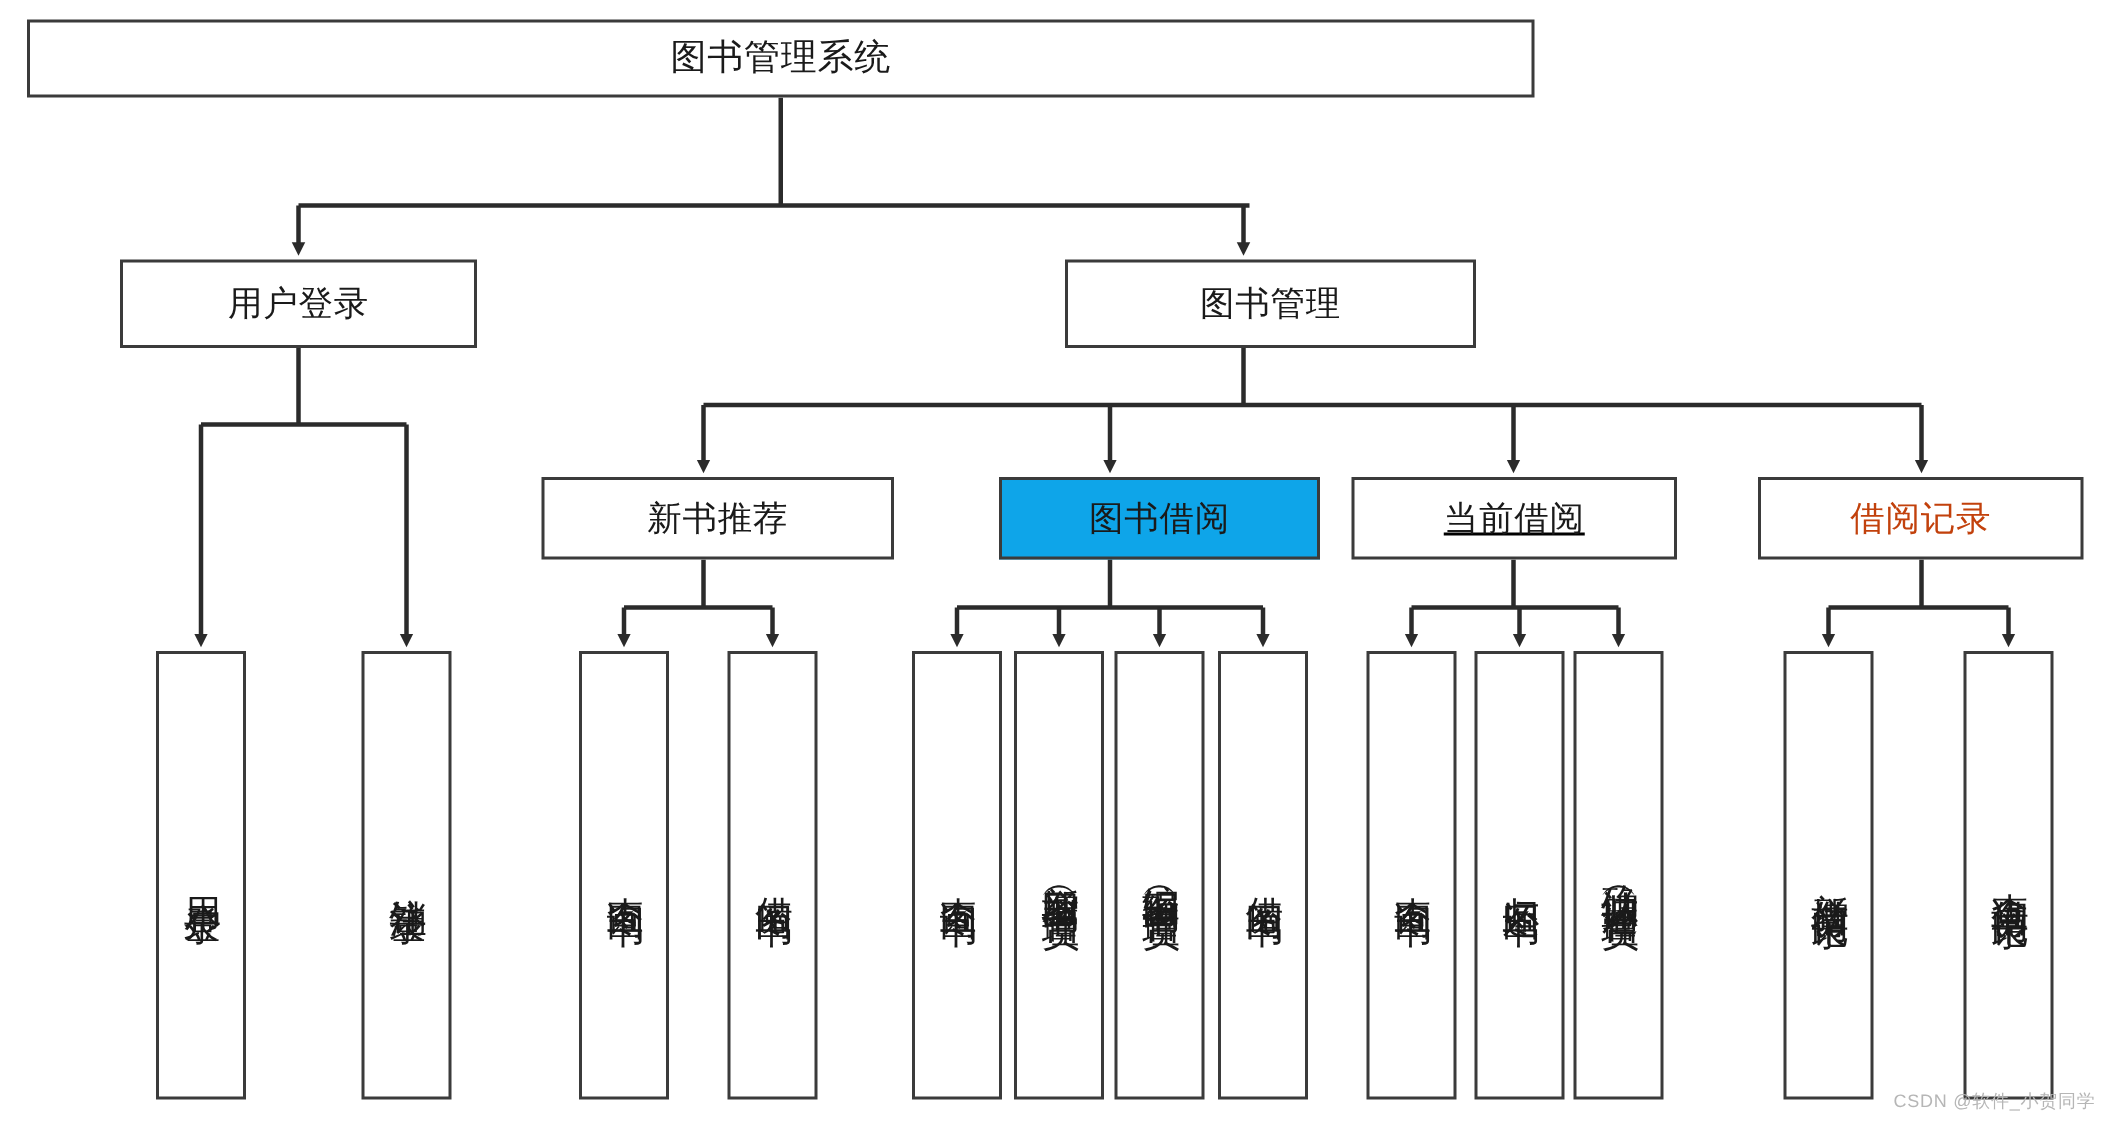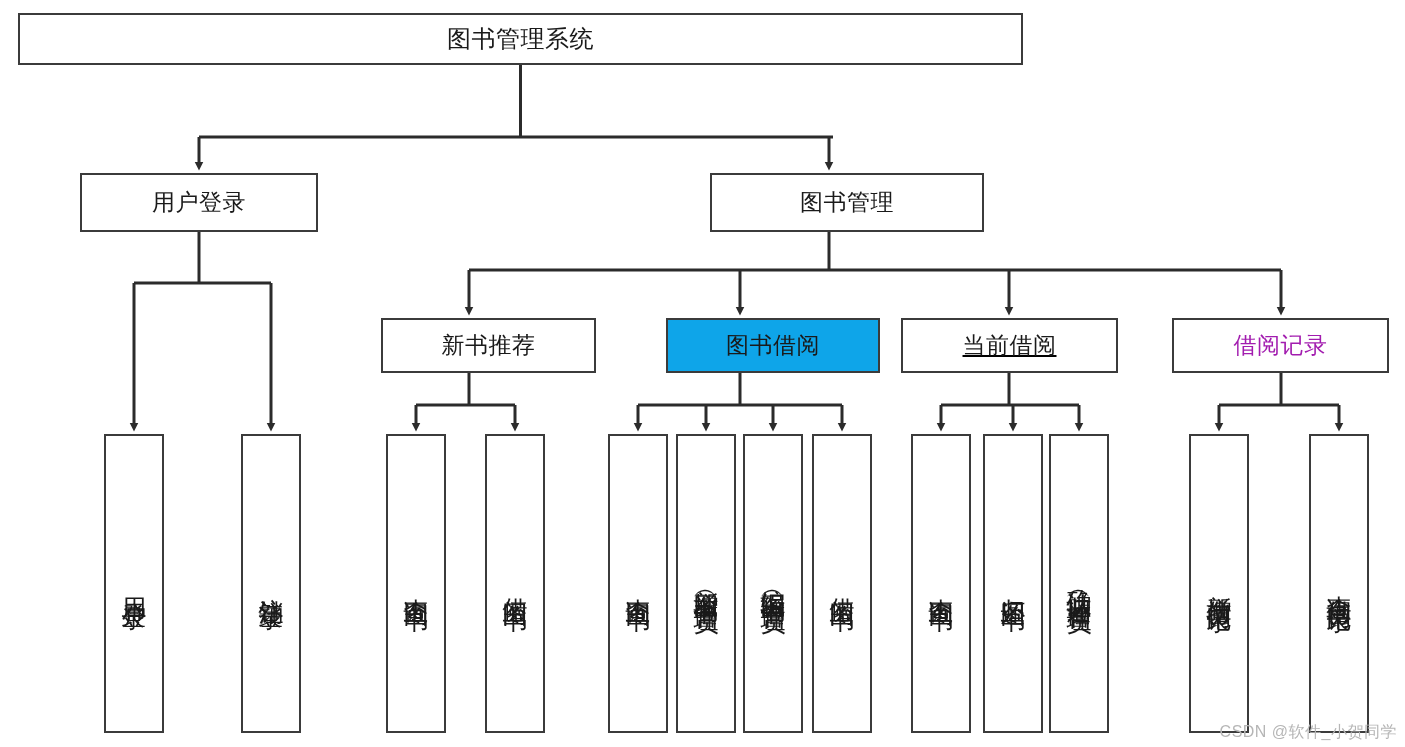--- a/index.html
+++ b/index.html
@@ -60,21 +60,21 @@
     text-orientation: upright;
     font-size: 25px;
     letter-spacing: 3px;
     line-height: 1;
     max-height: 100%;
   }
   .watermark {
     position: absolute;
     right: 8px;
     bottom: 4px;
-    font-size: 16px;
+    font-size: 12px;
     color: #b6b6b6;
     letter-spacing: 0.5px;
     z-index: 3;
     white-space: nowrap;
   }
 </style>
 </head>
 <body>
 
 <div id="canvas" style="background: rgb(255, 255, 255);">
@@ -133,31 +133,31 @@
     <span class="label" style="color: rgb(26, 26, 26);">图书管理系统</span>
   </div>
 
   <div class="node h" style="left: 80px; top: 173px; width: 238px; height: 59px; border-color: rgb(59, 59, 59); background: rgb(255, 255, 255);">
     <span class="label" style="color: rgb(26, 26, 26);">用户登录</span>
   </div>
   <div class="node h" style="left: 710px; top: 173px; width: 274px; height: 59px; border-color: rgb(59, 59, 59); background: rgb(255, 255, 255);">
     <span class="label" style="color: rgb(26, 26, 26);">图书管理</span>
   </div>
 
-  <div class="node h" style="left: 361px; top: 318px; width: 215px; height: 55px; border-color: rgb(59, 59, 59); background: rgb(255, 255, 255); margin-left: 20px;">
+  <div class="node h" style="left: 361px; top: 318px; width: 235px; height: 55px; border-color: rgb(59, 59, 59); background: rgb(255, 255, 255);">
     <span class="label" style="color: rgb(26, 26, 26);">新书推荐</span>
   </div>
   <div class="node h" style="left: 633px; top: 318px; width: 214px; height: 55px; border-color: rgb(59, 59, 59); background: #0ea5e9; margin-left: 33px;">
     <span class="label" style="color: rgb(26, 26, 26);">图书借阅</span>
   </div>
   <div class="node h" style="left: 901px; top: 318px; width: 217px; height: 55px; border-color: rgb(59, 59, 59); background: rgb(255, 255, 255); text-decoration: underline;">
     <span class="label" style="color: rgb(26, 26, 26);">当前借阅</span>
   </div>
   <div class="node h" style="left: 1172px; top: 318px; width: 217px; height: 55px; border-color: rgb(59, 59, 59); background: rgb(255, 255, 255);">
-    <span class="label" style="color: #a21caf;">借阅记录</span>
+    <span class="label" style="color: #c2410c;">借阅记录</span>
   </div>
 
   <div class="node v" style="left: 104px; top: 434px; width: 60px; height: 299px; border-color: rgb(59, 59, 59); background: rgb(255, 255, 255);">
     <span class="label" style="color: rgb(26, 26, 26);">用户登录</span>
   </div>
   <div class="node v" style="left: 241px; top: 434px; width: 60px; height: 299px; border-color: rgb(59, 59, 59); background: rgb(255, 255, 255);">
     <span class="label" style="color: rgb(26, 26, 26);">注销登录</span>
   </div>
   <div class="node v" style="left: 386px; top: 434px; width: 60px; height: 299px; border-color: rgb(59, 59, 59); background: rgb(255, 255, 255);">
     <span class="label" style="color: rgb(26, 26, 26);">查询图书</span>

